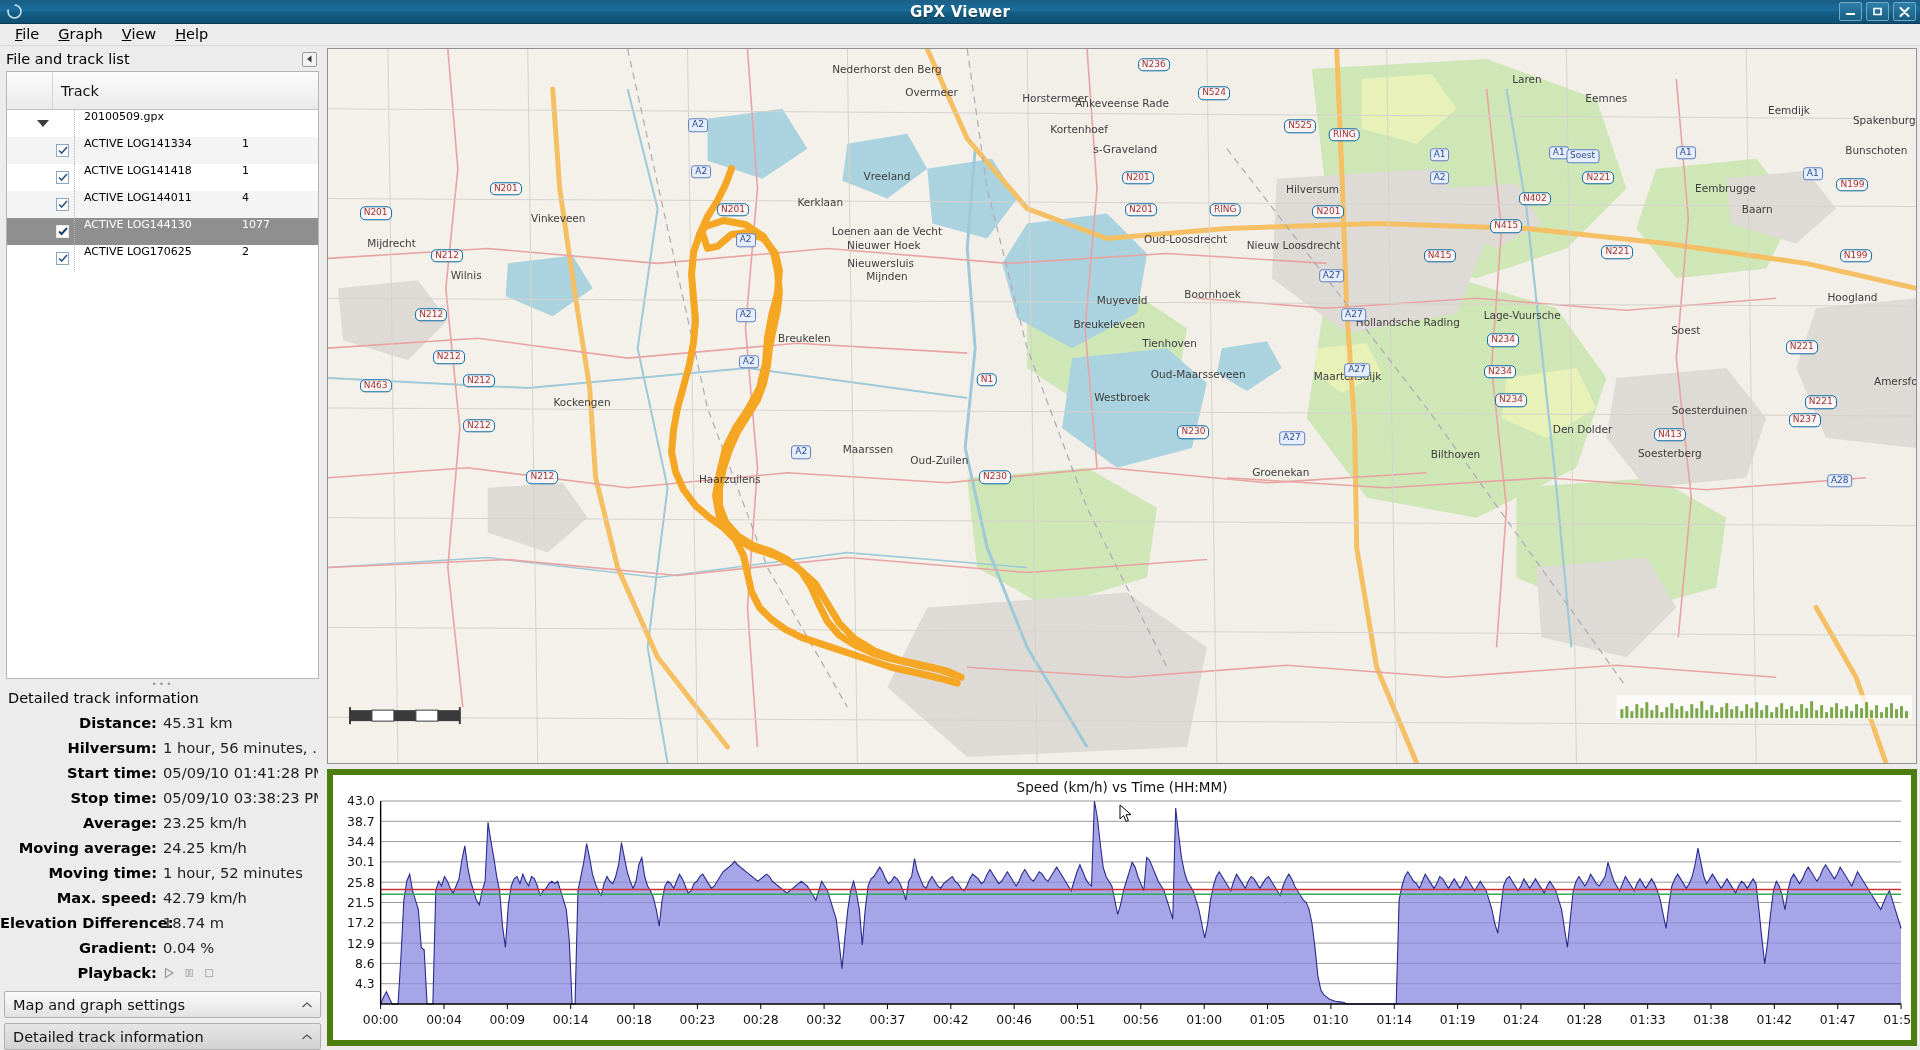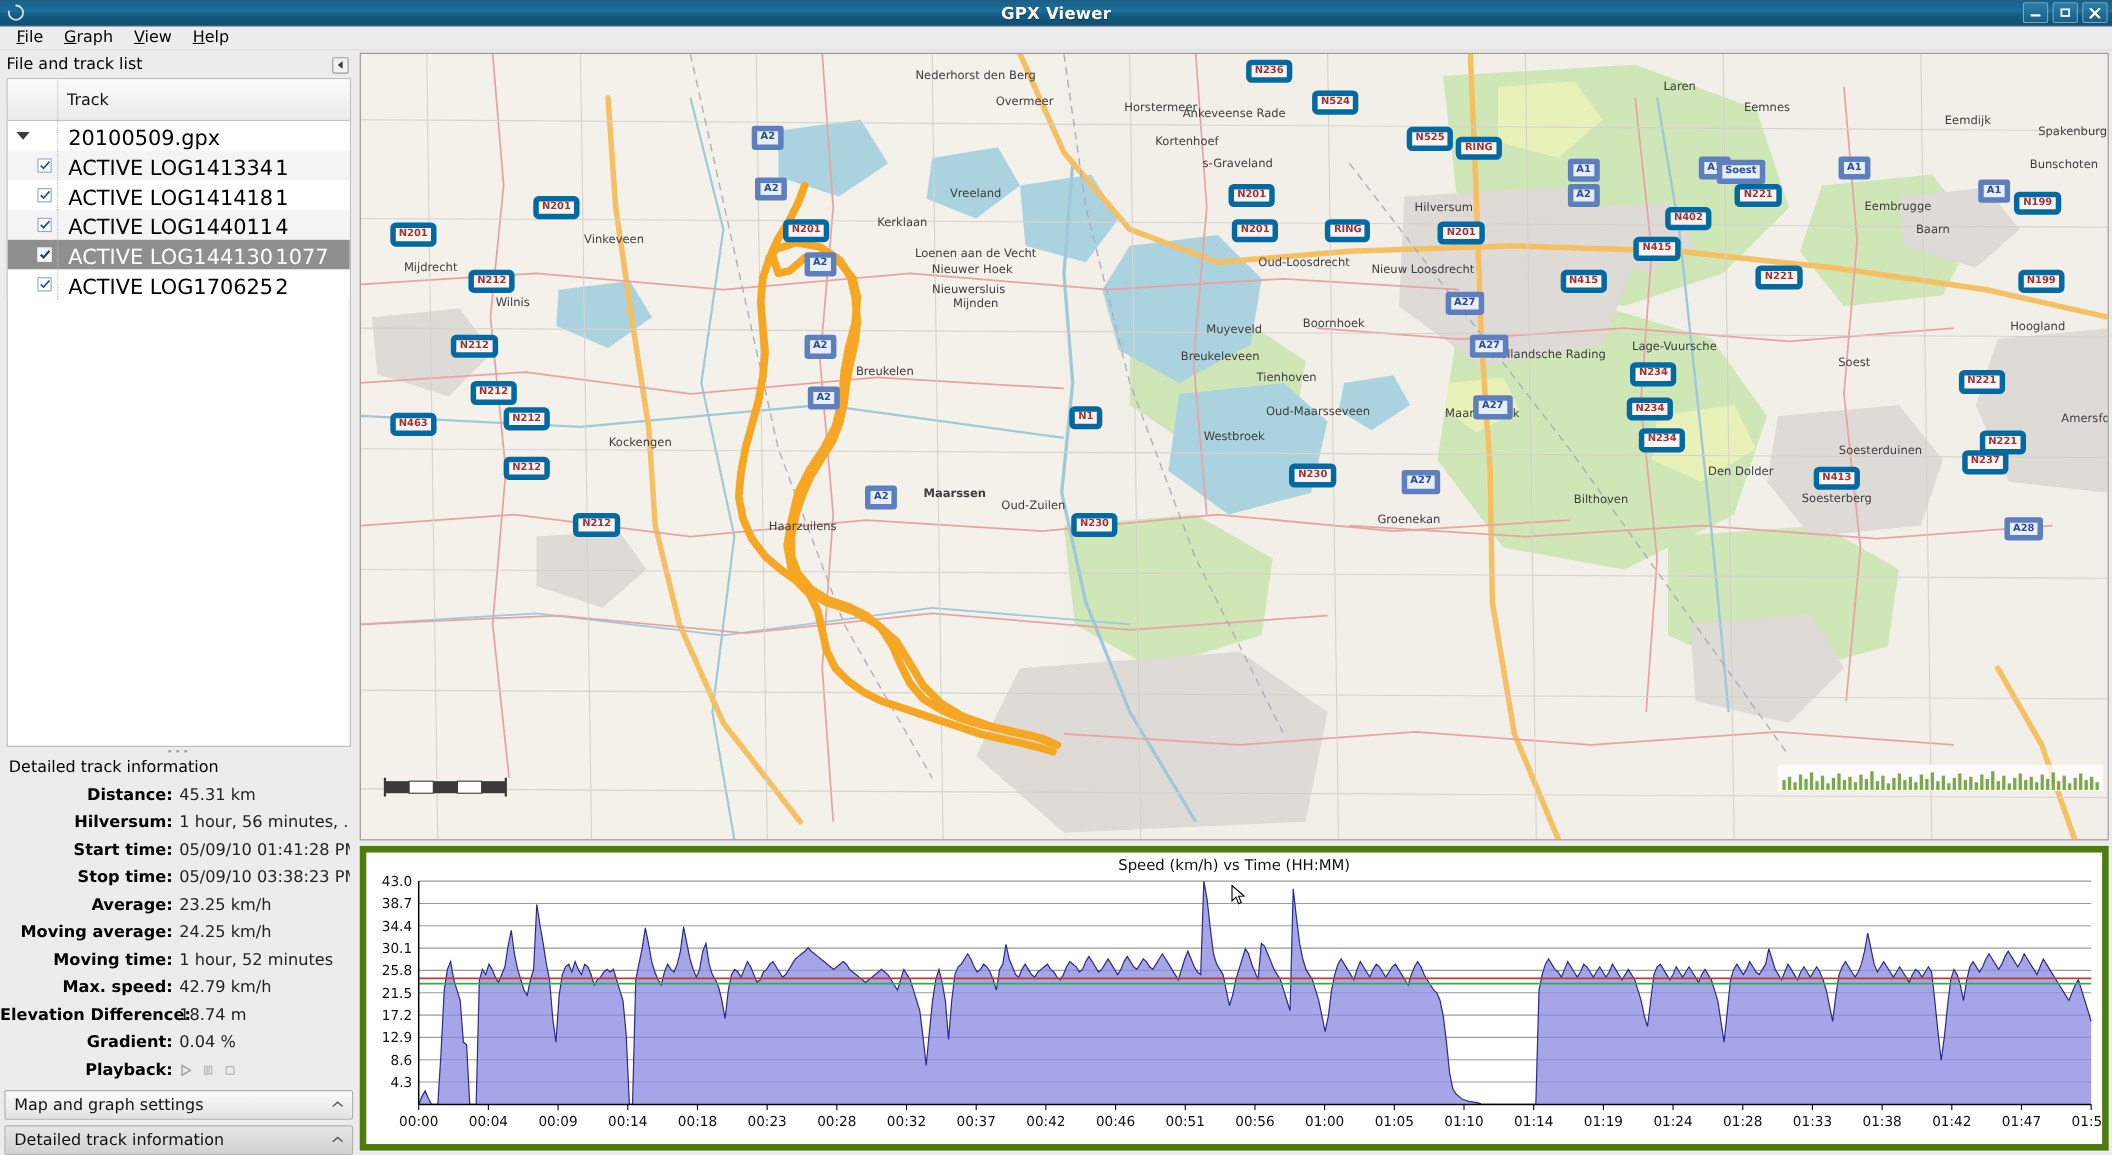--- a/index.html
+++ b/index.html
@@ -108,25 +108,26 @@
   }
   #treehead .col0 {
     width: 46px; height: 100%;
     border-right: 1px solid #d5d5d5;
     background: linear-gradient(to bottom,#fcfcfc,#eaeaea);
   }
   #treehead .colname {
     padding-left: 8px; font-size: 14.5px; color: #111;
   }
   .trow {
-    display: flex; align-items: flex-end;
+    display: flex; align-items: flex-start;
     height: 27px;
-    font-size: 19px;
+    font-size: 11px;
     color: #000;
     position: relative;
+    padding-left: 22px;
   }
   .trow.odd  { background: #ffffff; }
   .trow.even { background: #f4f4f4; }
   .trow.sel  { background: #8f8f8f; color: #ffffff; }
   .trow .gutter {
     width: 46px; height: 100%;
     display: flex; align-items: center; justify-content: flex-end;
     padding-right: 5px;
     border-right: 1px dotted #b8b8b8;
     flex: 0 0 46px;
@@ -224,28 +225,28 @@
     white-space: nowrap;
     transform: translate(-50%,-50%);
     font-family: "DejaVu Sans", "Liberation Sans", sans-serif;
   }
   .maplabel.town { color: #3d3d3d; font-size: 10.5px; }
 
   .shield {
     position: absolute;
     transform: translate(-50%,-50%);
     background: #fff4f4;
-    border: 5px solid #0369a1;
+    border: 1px solid #0369a1;
     border-radius: 5px;
     color: #9a3434;
     font-size: 9px;
     padding: 1px 3px 1px 3px;
     line-height: 1.05;
     white-space: nowrap;
-    font-weight: bold;
+    font-weight: normal;
   }
   .shield.blue {
     background: #e6eefc;
     border-color: #5d7fbe;
     color: #2a4c8f;
     border-radius: 3px;
   }
 
   
   #chartbox {
@@ -701,21 +702,21 @@
           <div class="maplabel town" style="left: 50%; top: 35.2%;">Muyeveld</div>
           <div class="maplabel town" style="left: 55.7%; top: 34.3%;">Boornhoek</div>
           <div class="maplabel town" style="left: 49.2%; top: 38.5%;">Breukeleveen</div>
           <div class="maplabel town" style="left: 53%; top: 41.2%;">Tienhoven</div>
           <div class="maplabel town" style="left: 68%; top: 38.2%;">Hollandsche Rading</div>
           <div class="maplabel town" style="left: 75.2%; top: 37.3%;">Lage-Vuursche</div>
           <div class="maplabel town" style="left: 30%; top: 40.5%;">Breukelen</div>
           <div class="maplabel town" style="left: 54.8%; top: 45.5%;">Oud-Maarsseveen</div>
           <div class="maplabel town" style="left: 64.2%; top: 45.8%;">Maartensdijk</div>
           <div class="maplabel town" style="left: 50%; top: 48.8%;">Westbroek</div>
-          <div class="maplabel town" style="left: 34%; top: 56%; font-weight: bold;">Maarssen</div>
+          <div class="maplabel town" style="left: 34%; top: 56%;">Maarssen</div>
           <div class="maplabel town" style="left: 38.5%; top: 57.5%;">Oud-Zuilen</div>
           <div class="maplabel town" style="left: 60%; top: 59.2%;">Groenekan</div>
           <div class="maplabel town" style="left: 71%; top: 56.7%;">Bilthoven</div>
           <div class="maplabel town" style="left: 79%; top: 53.2%;">Den Dolder</div>
           <div class="maplabel town" style="left: 85.5%; top: 39.4%;">Soest</div>
           <div class="maplabel town" style="left: 87%; top: 50.5%;">Soesterduinen</div>
           <div class="maplabel town" style="left: 90%; top: 22.4%;">Baarn</div>
           <div class="maplabel town" style="left: 88%; top: 19.4%;">Eembrugge</div>
           <div class="maplabel town" style="left: 92%; top: 8.5%;">Eemdijk</div>
           <div class="maplabel town" style="left: 80.5%; top: 6.8%;">Eemnes</div>

